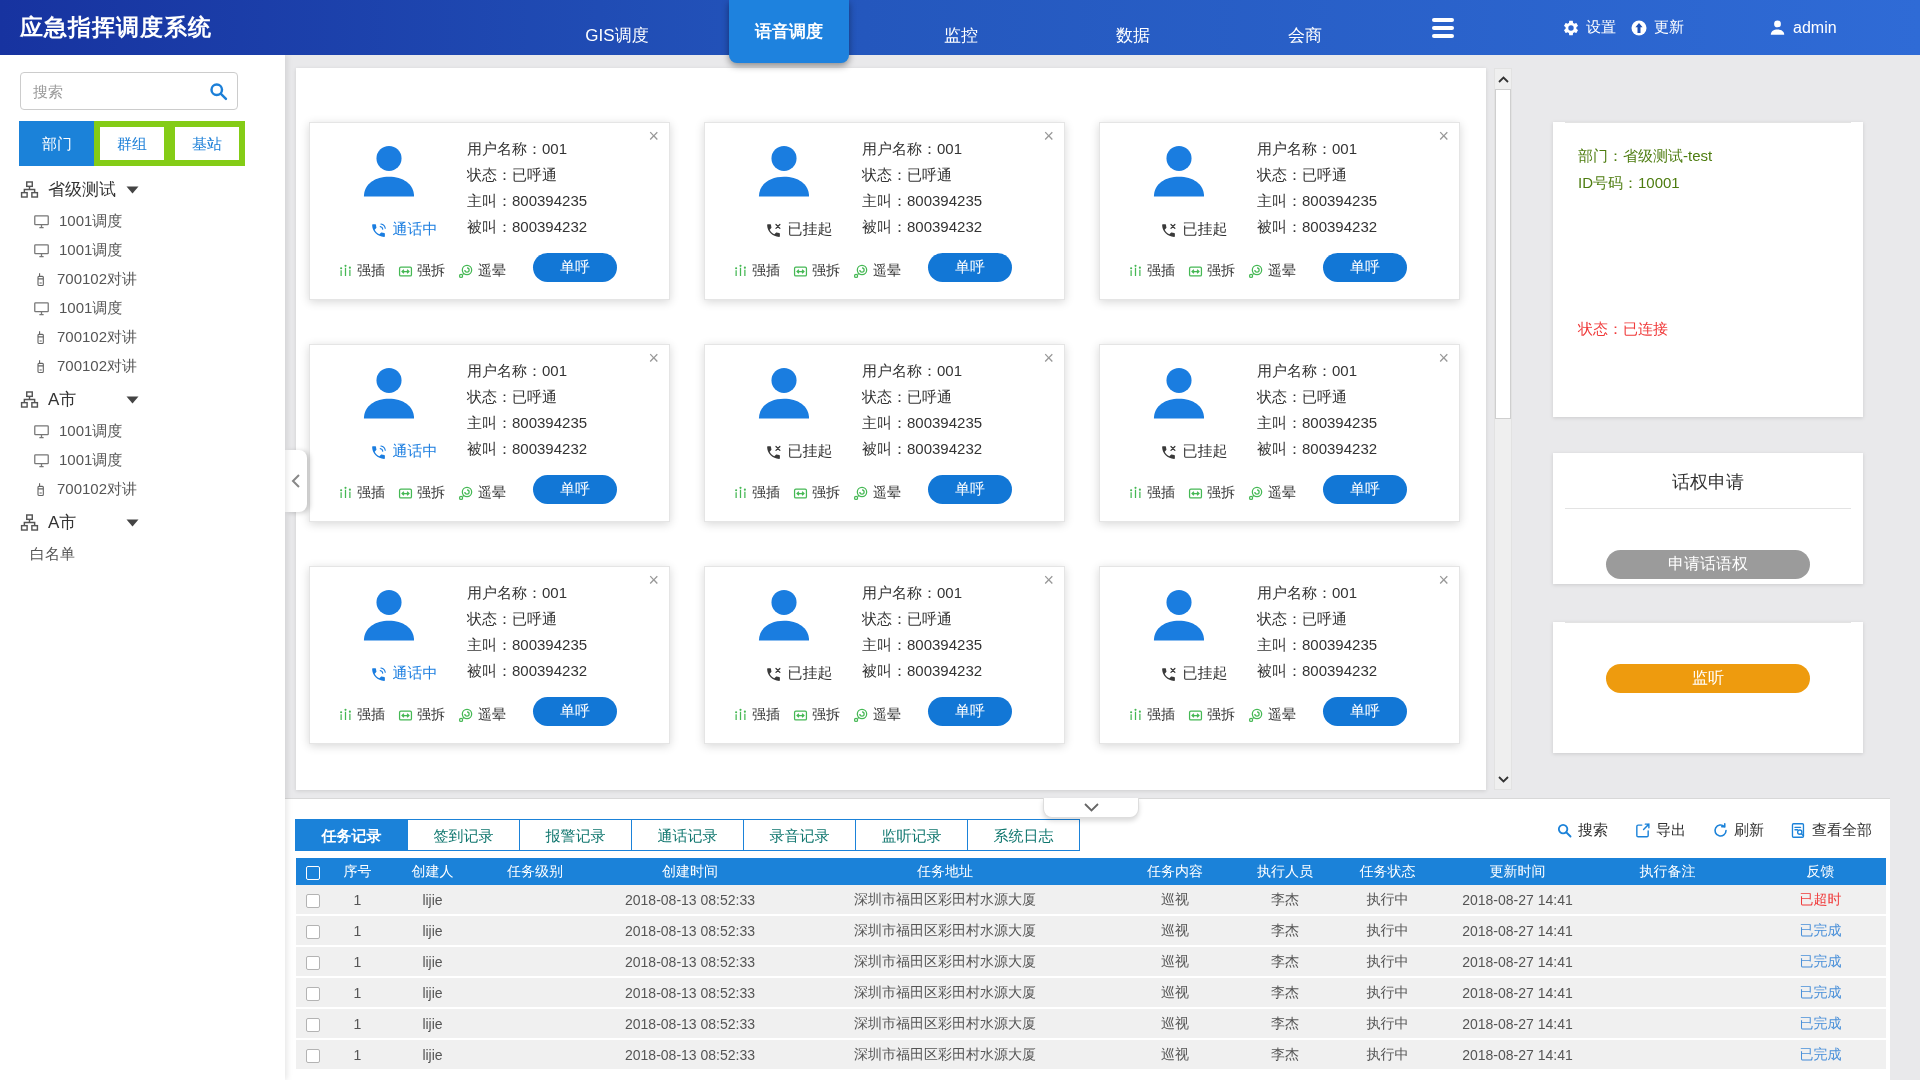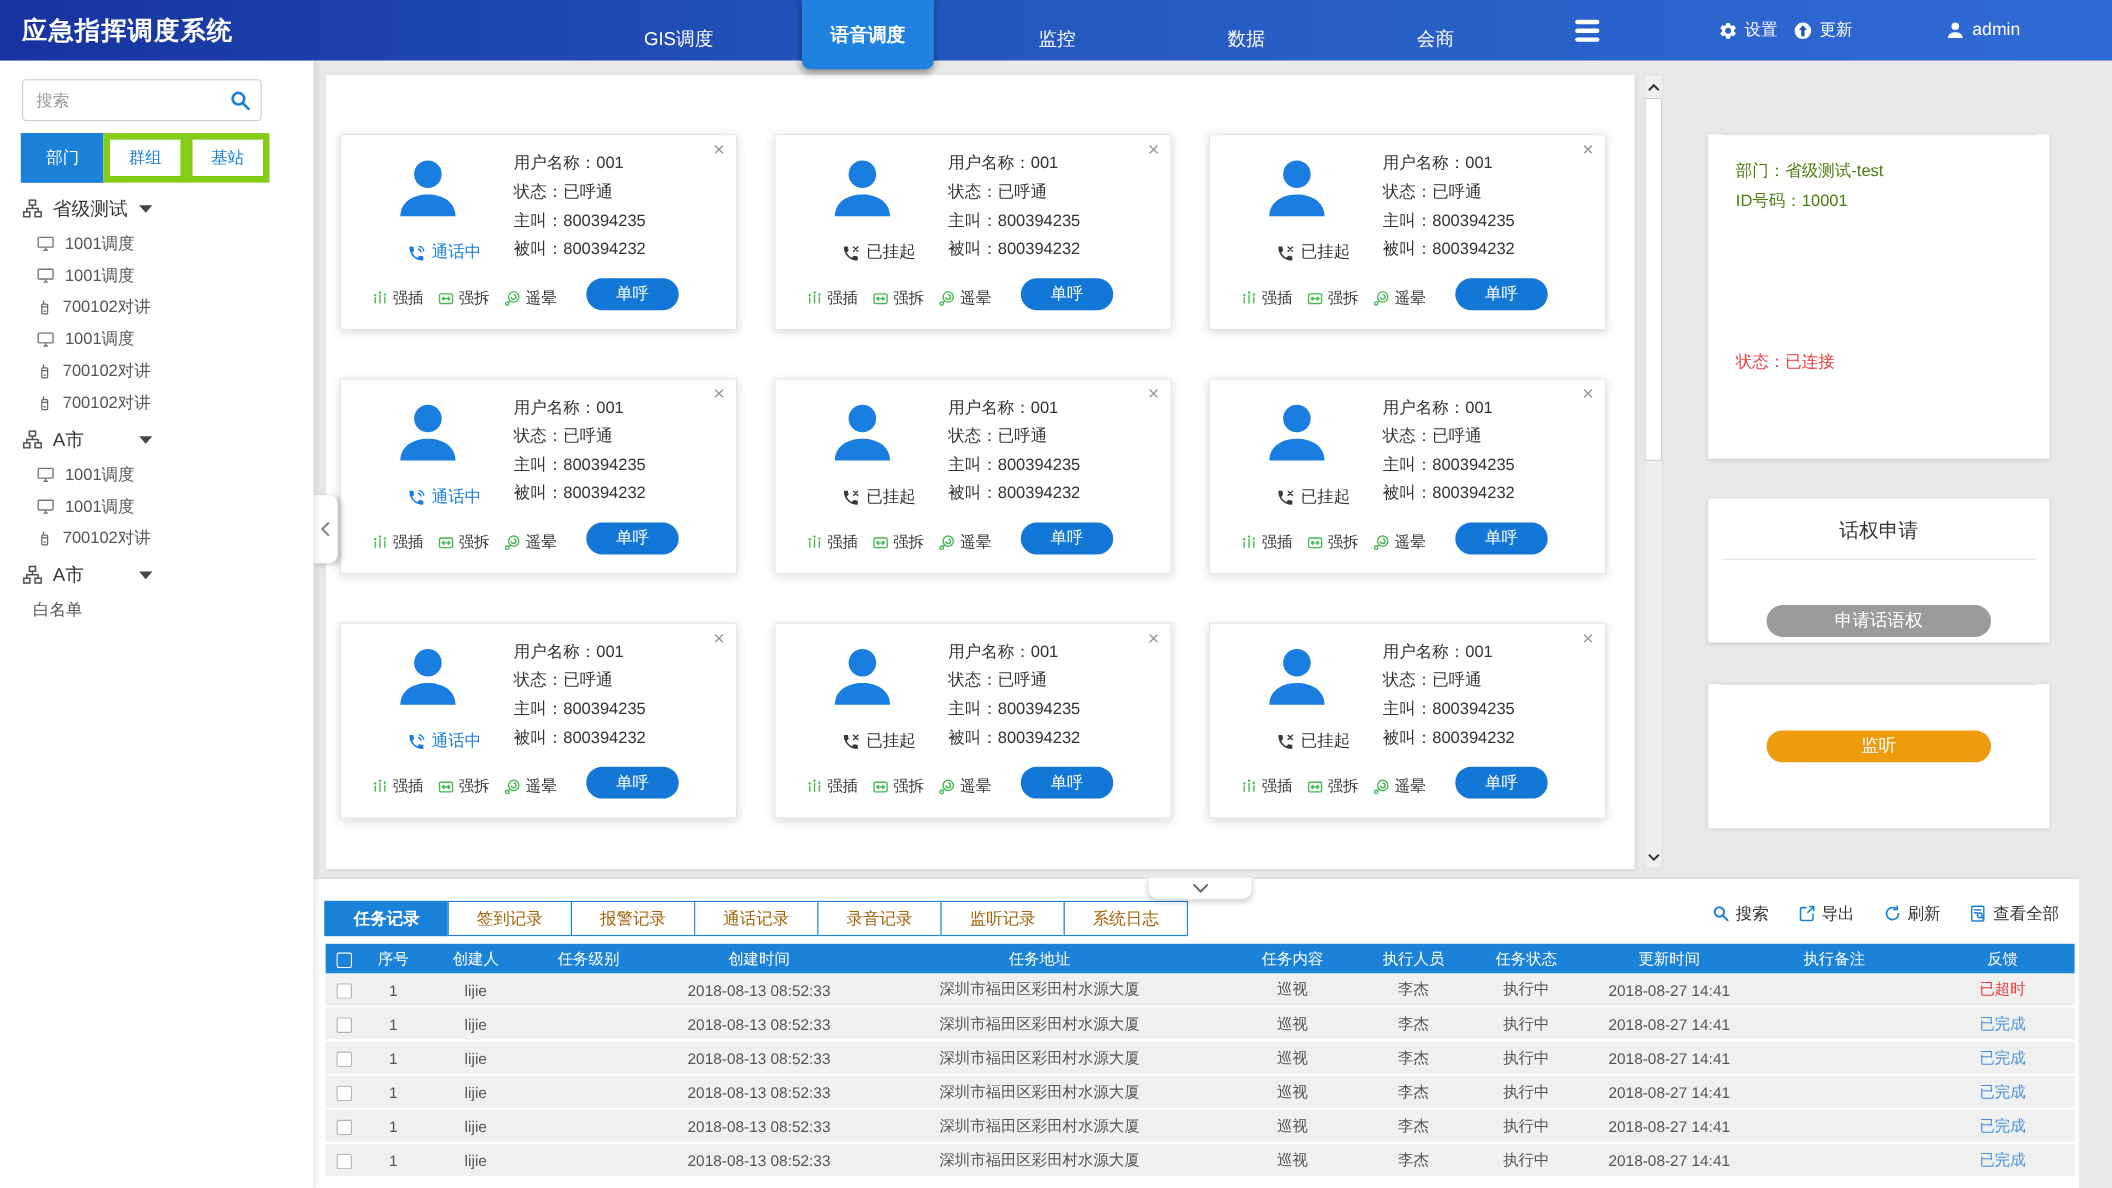--- a/index.html
+++ b/index.html
@@ -70,21 +70,21 @@
   .info-lines{padding:19px 0 0 25px;font-size:15px;color:#4d7c0f;line-height:27px;}
   .info-status{position:absolute;left:25px;top:198px;font-size:15px;color:#f03b3b;}
   .panel-btn{display:block;margin:41px auto 0;width:204px;height:29px;border-radius:15px;border:0;color:#fff;font-size:16px;cursor:pointer;}
   .btn-gray{background:#9b9b9b;} .btn-orange{background:#ee9b0e;}
 
   
   #bottom-panel{position:absolute;left:285px;top:798px;width:1605px;height:282px;background:#fff;border-top:1px solid #d8d8d8;box-sizing:border-box;}
   #collapse-handle{position:absolute;left:1043px;top:798px;width:94px;height:19px;background:#fff;border:1px solid #ddd;border-top:none;
     border-radius:0 0 9px 9px;box-shadow:0 3px 5px rgba(0,0,0,.15);display:flex;align-items:center;justify-content:center;cursor:pointer;z-index:6;}
   #record-tabs{position:absolute;left:11px;top:20px;display:flex;}
-  .rec-tab{width:113px;height:32px;line-height:32px;text-align:center;font-size:15px;color:#a16207;background:#fff;border:1px solid #1b82d9;margin-left:-1px;cursor:pointer;box-sizing:border-box;}
+  .rec-tab{width:113px;height:32px;line-height:32px;text-align:center;font-size:15px;color:#0f766e;background:#fff;border:1px solid #1b82d9;margin-left:-1px;cursor:pointer;box-sizing:border-box;}
   .rec-tab.active{background:#1b82d9;color:#fff;font-weight:bold;}
   #record-actions{position:absolute;right:18px;top:22px;display:flex;gap:26px;align-items:center;font-size:15px;color:#333;}
   .rec-act{display:flex;align-items:center;gap:5px;cursor:pointer;}
 
   #task-table{position:absolute;left:11px;top:59px;width:1590px;}
   .trow{display:grid;grid-template-columns:34px 55px 95px 110px 200px 310px 150px 70px 135px 125px 175px 131px;align-items:center;}
   .thead{background:#1b82d9;color:#fff;height:27px;font-size:14px;}
   .cell{text-align:center;white-space:nowrap;overflow:hidden;}
   .tbody-row{height:29px;background:#f0f0f0;border-bottom:2px solid #fff;font-size:14px;color:#555;}
   .cb{display:inline-block;width:14px;height:14px;border:1px solid #b3b3b3;background:#fff;border-radius:2px;vertical-align:middle;cursor:pointer;box-sizing:border-box;}

